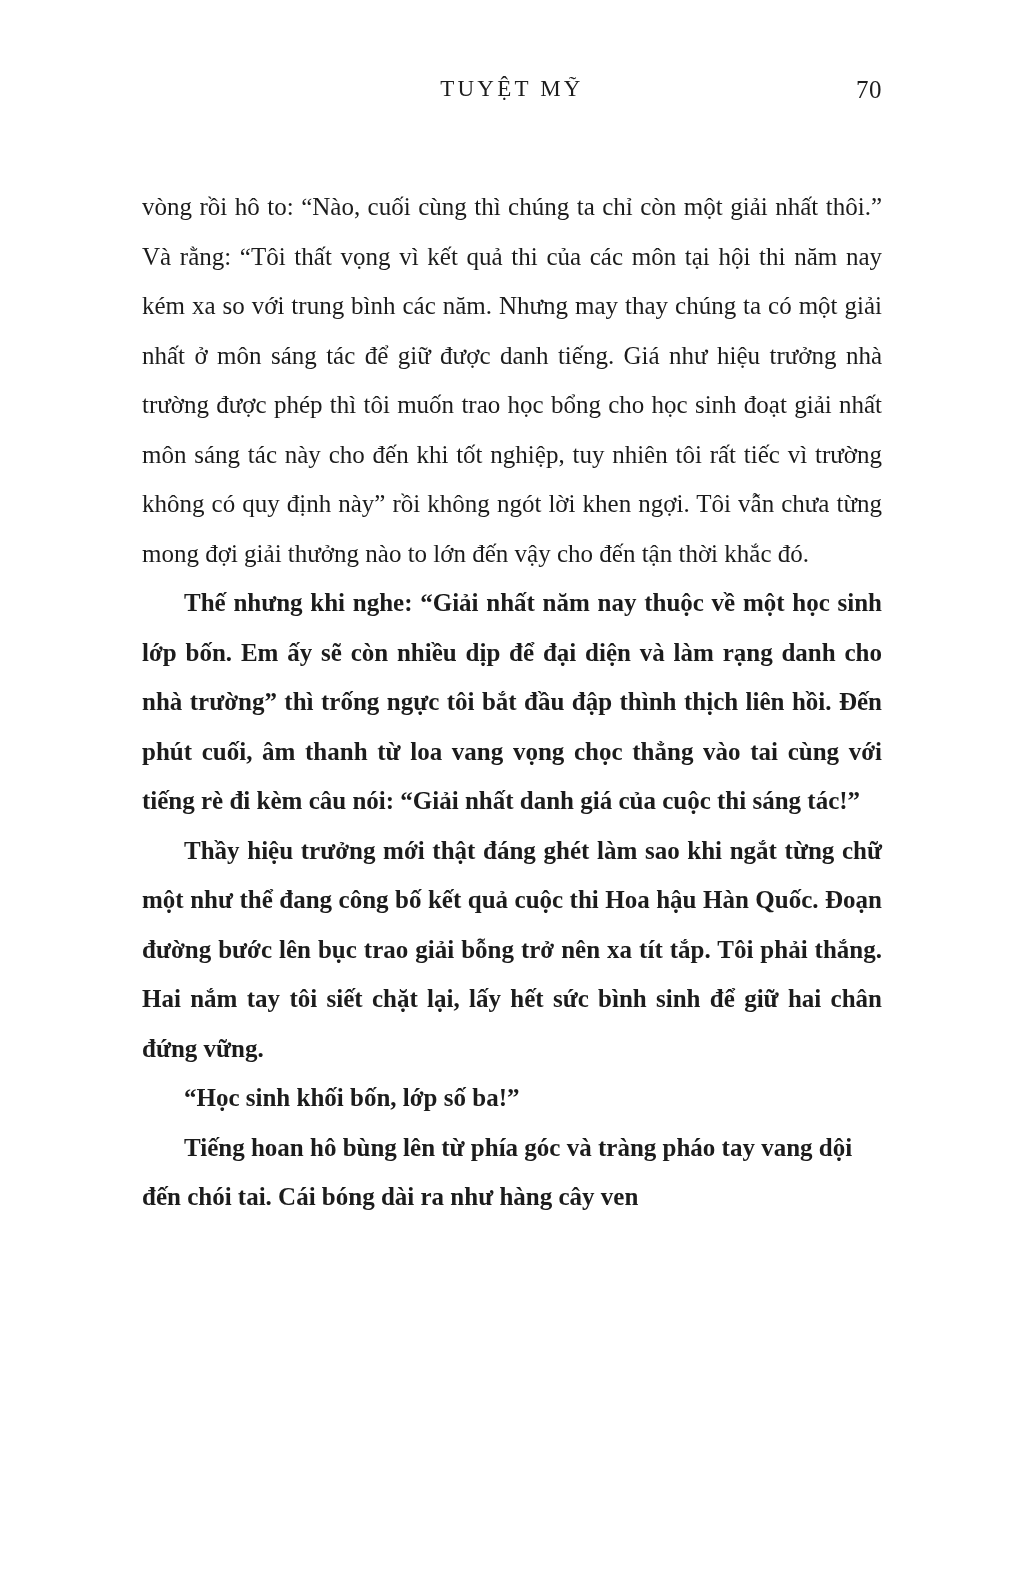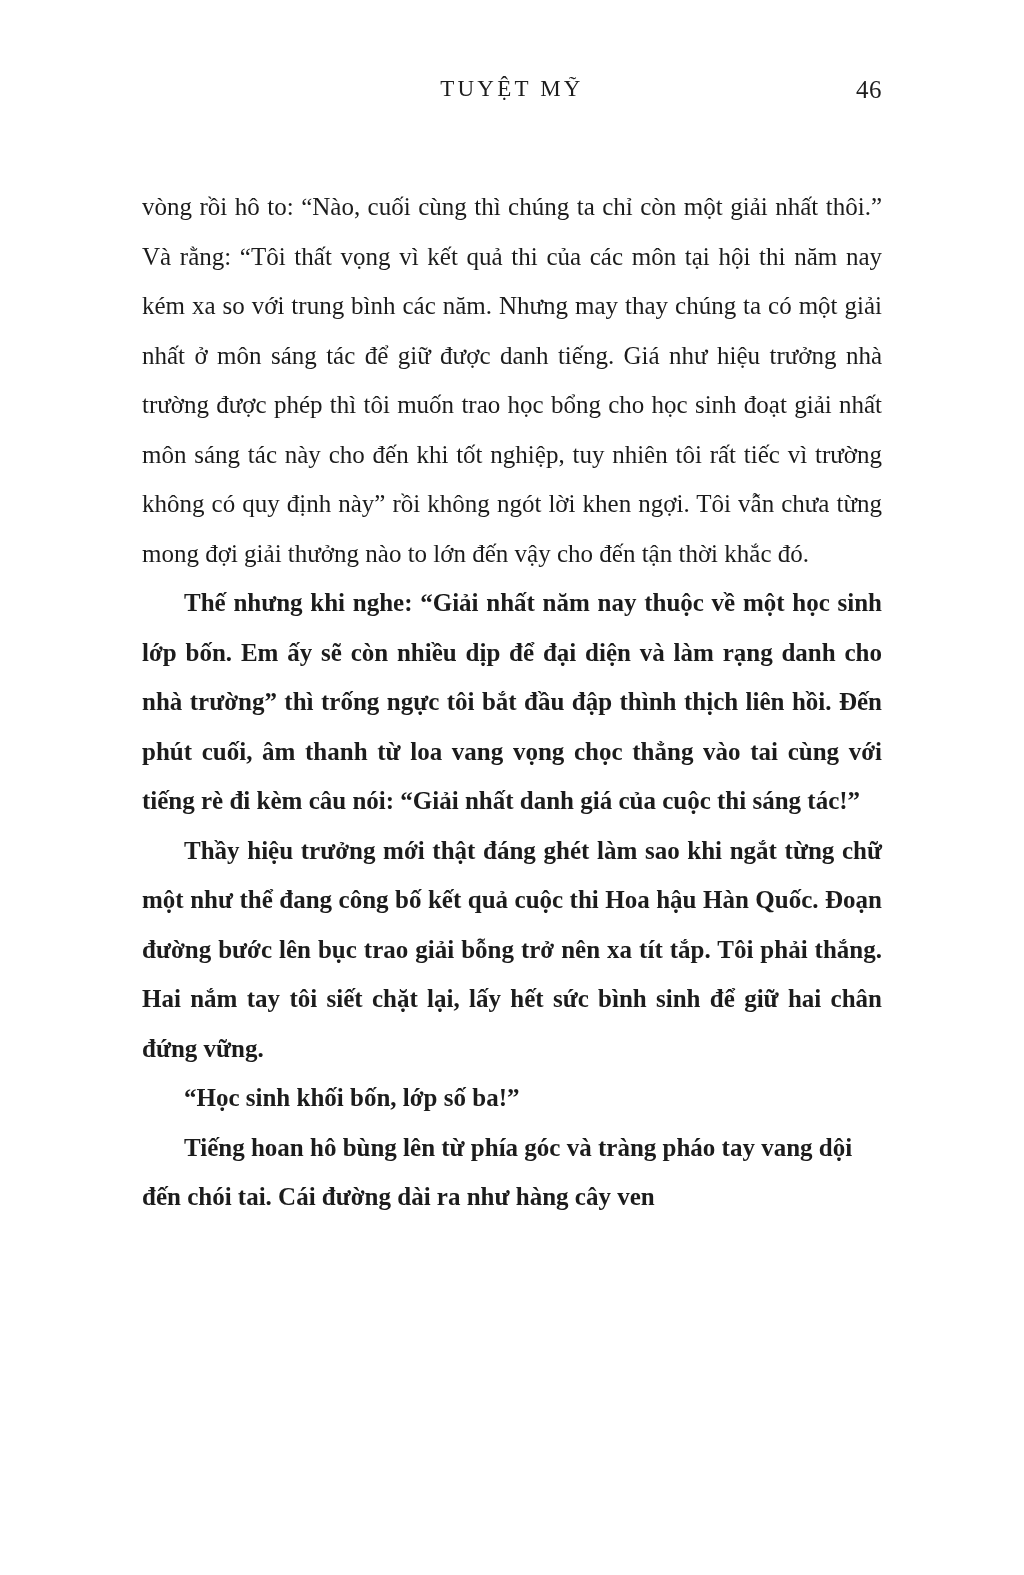--- a/index.html
+++ b/index.html
@@ -71,24 +71,24 @@
     text-align: left;
   }
 </style>
 </head>
 <body>
 
 <div class="page">
 
   <div class="running-head">
     <span class="running-head-title">TUYỆT MỸ</span>
-    <span class="folio">46</span>
+    <span class="folio">70</span>
   </div>
 
   <div class="body-text">
     <p>vòng rồi hô to: “Nào, cuối cùng thì chúng ta chỉ còn một giải nhất thôi.” Và rằng: “Tôi thất vọng vì kết quả thi của các môn tại hội thi năm nay kém xa so với trung bình các năm. Nhưng may thay chúng ta có một giải nhất ở môn sáng tác để giữ được danh tiếng. Giá như hiệu trưởng nhà trường được phép thì tôi muốn trao học bổng cho học sinh đoạt giải nhất môn sáng tác này cho đến khi tốt nghiệp, tuy nhiên tôi rất tiếc vì trường không có quy định này” rồi không ngót lời khen ngợi. Tôi vẫn chưa từng mong đợi giải thưởng nào to lớn đến vậy cho đến tận thời khắc đó.</p>
     <p class="indent">Thế nhưng khi nghe: “Giải nhất năm nay thuộc về một học sinh lớp bốn. Em ấy sẽ còn nhiều dịp để đại diện và làm rạng danh cho nhà trường” thì trống ngực tôi bắt đầu đập thình thịch liên hồi. Đến phút cuối, âm thanh từ loa vang vọng chọc thẳng vào tai cùng với tiếng rè đi kèm câu nói: “Giải nhất danh giá của cuộc thi sáng tác!”</p>
     <p class="indent">Thầy hiệu trưởng mới thật đáng ghét làm sao khi ngắt từng chữ một như thể đang công bố kết quả cuộc thi Hoa hậu Hàn Quốc. Đoạn đường bước lên bục trao giải bỗng trở nên xa tít tắp. Tôi phải thắng. Hai nắm tay tôi siết chặt lại, lấy hết sức bình sinh để giữ hai chân đứng vững.</p>
     <p class="indent">“Học sinh khối bốn, lớp số ba!”</p>
-    <p class="indent">Tiếng hoan hô bùng lên từ phía góc và tràng pháo tay vang dội đến chói tai. Cái đường dài ra như hàng cây ven</p>
+    <p class="indent">Tiếng hoan hô bùng lên từ phía góc và tràng pháo tay vang dội đến chói tai. Cái bóng dài ra như hàng cây ven</p>
   </div>
 
 </div>
 
 </body></html>

